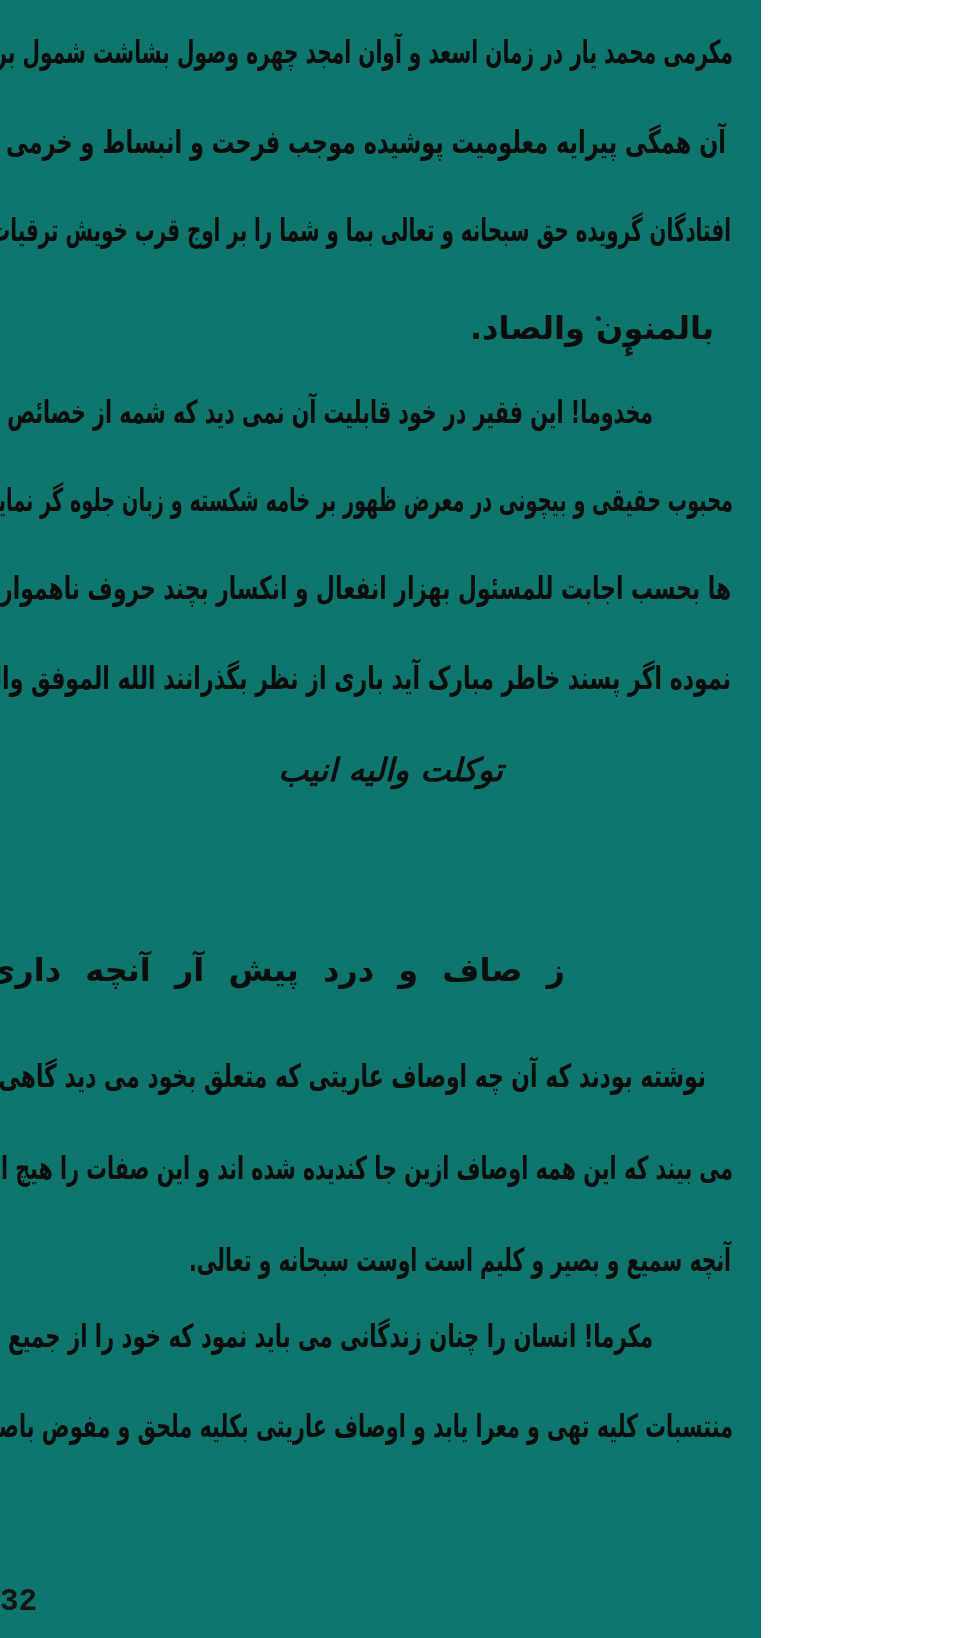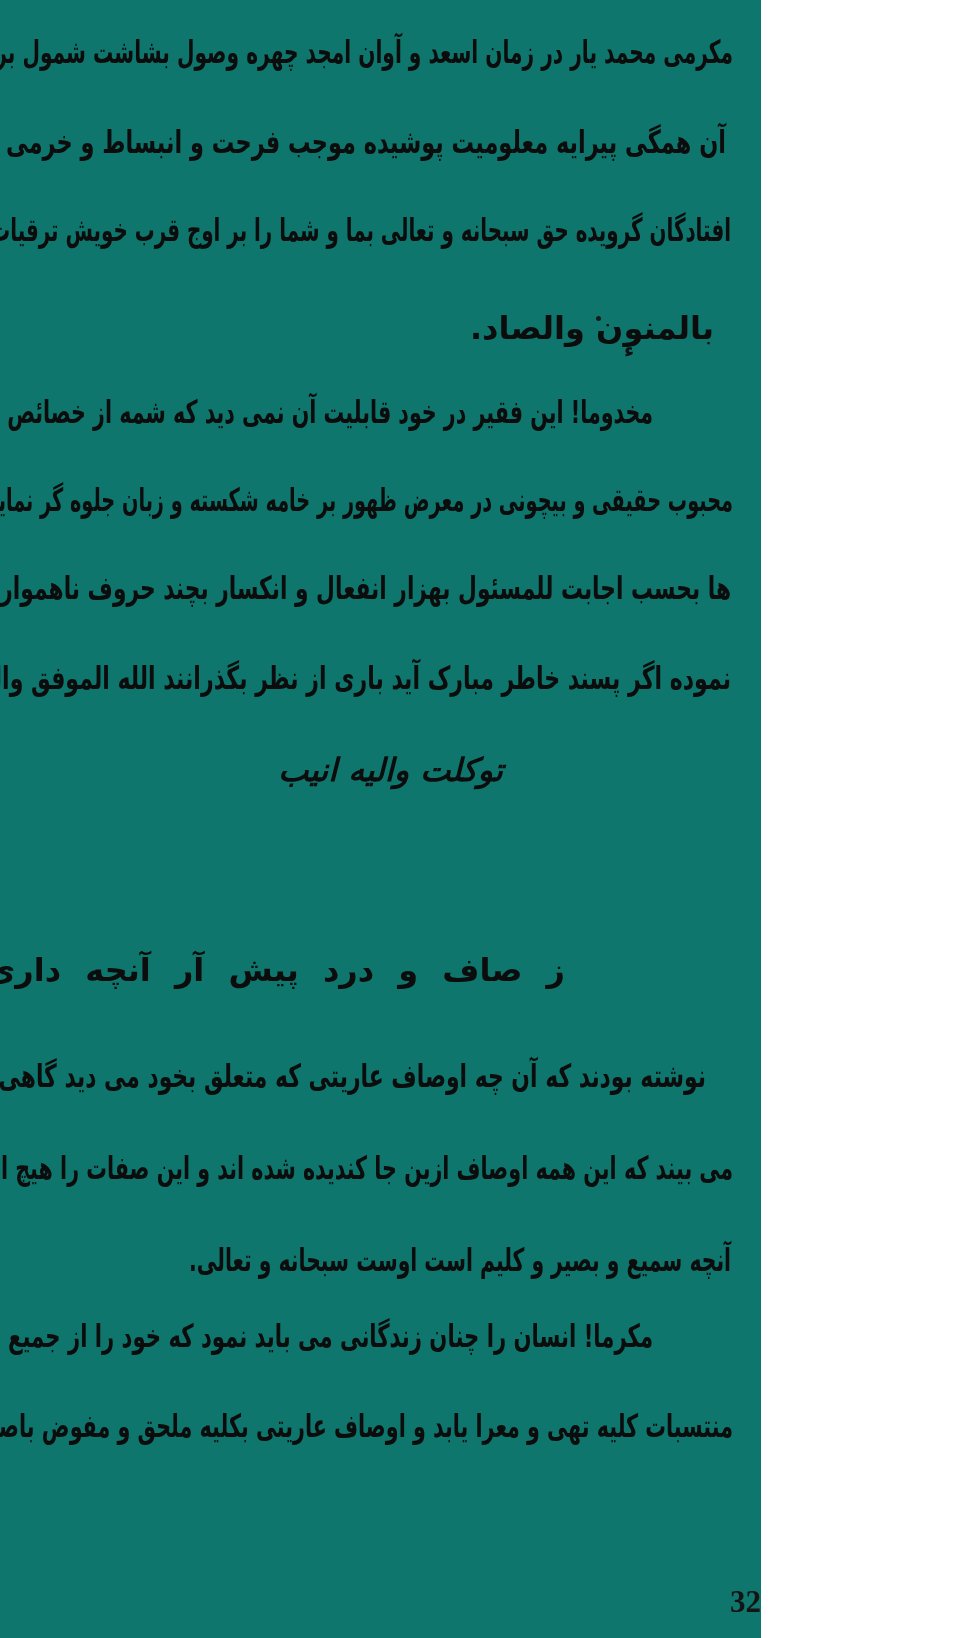--- a/index.html
+++ b/index.html
@@ -44,23 +44,23 @@
     width:5px; height:5px; border-radius:50%;
     background:#1a1a1a;
   }
   .stray{
     position:absolute; top:338px; left:624px;
     font-size:20px; font-weight:bold; color:#111;
     direction:rtl;
   }
   .pagenum{
     position:absolute; top:1584px; left:0; right:0;
-    text-align:right;
+    text-align:left;
     font-size:31px; font-weight:bold; color:#141414;
-    font-family:Liberation Serif, serif;
+    font-family:Liberation Mono, monospace;
   }
 </style>
 </head>
 <body>
 
 <div class="page">
 
   <div class="line l1 fitline stretch" style="transform-origin: 100% 50%; transform: scaleX(0.630802);">مکرمی محمد یار در زمان اسعد و آوان امجد چهره وصول بشاشت شمول برافروخته، کیفیت</div>
   <div class="line l2 fitline stretch" style="transform-origin: 100% 50%; transform: scaleX(0.701186);">آن همگی پیرایه معلومیت پوشیده موجب فرحت و انبساط و خرمی خاطر فاتر دور</div>
   <div class="line l3 fitline stretch" style="transform-origin: 100% 50%; transform: scaleX(0.62069);">افتادگان گرویده حق سبحانه و تعالی بما و شما را بر اوج قرب خویش ترقیات بلانهایات بخشاد</div>

